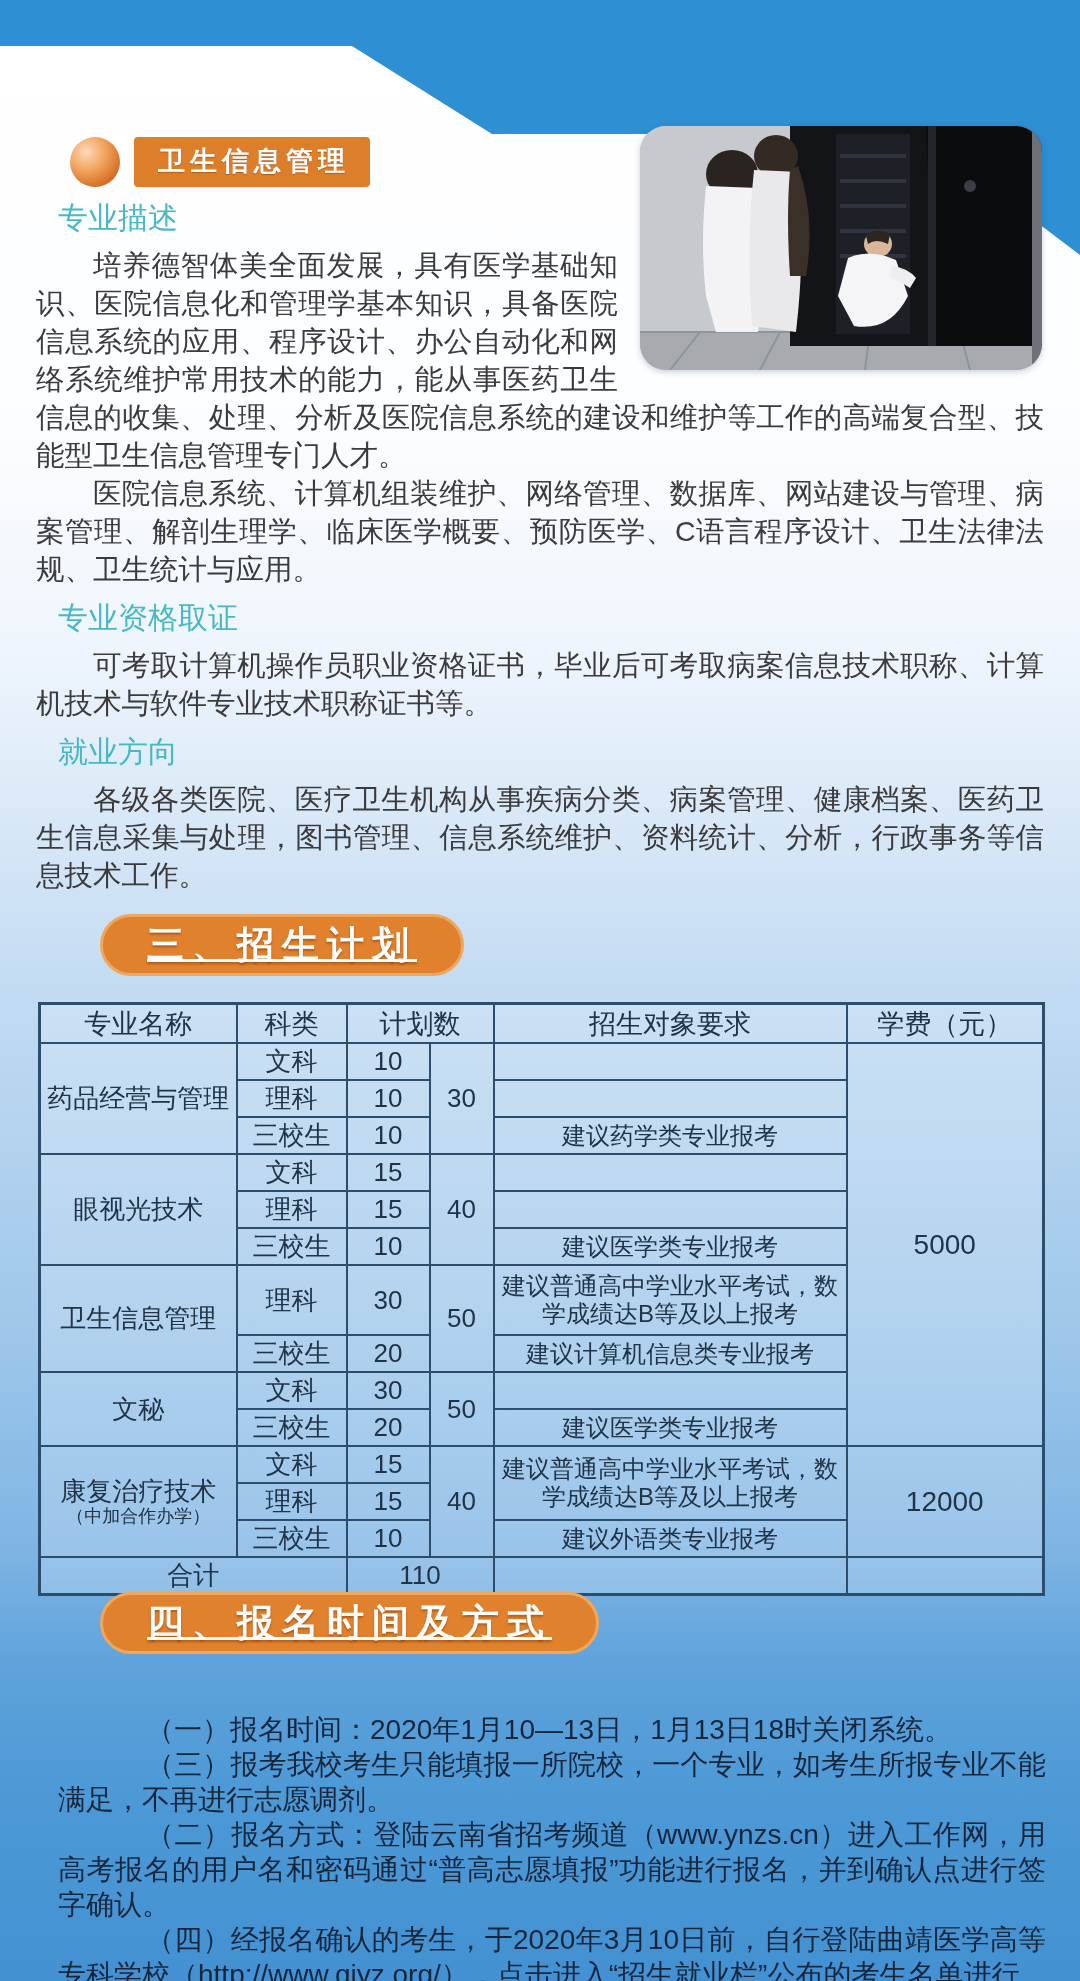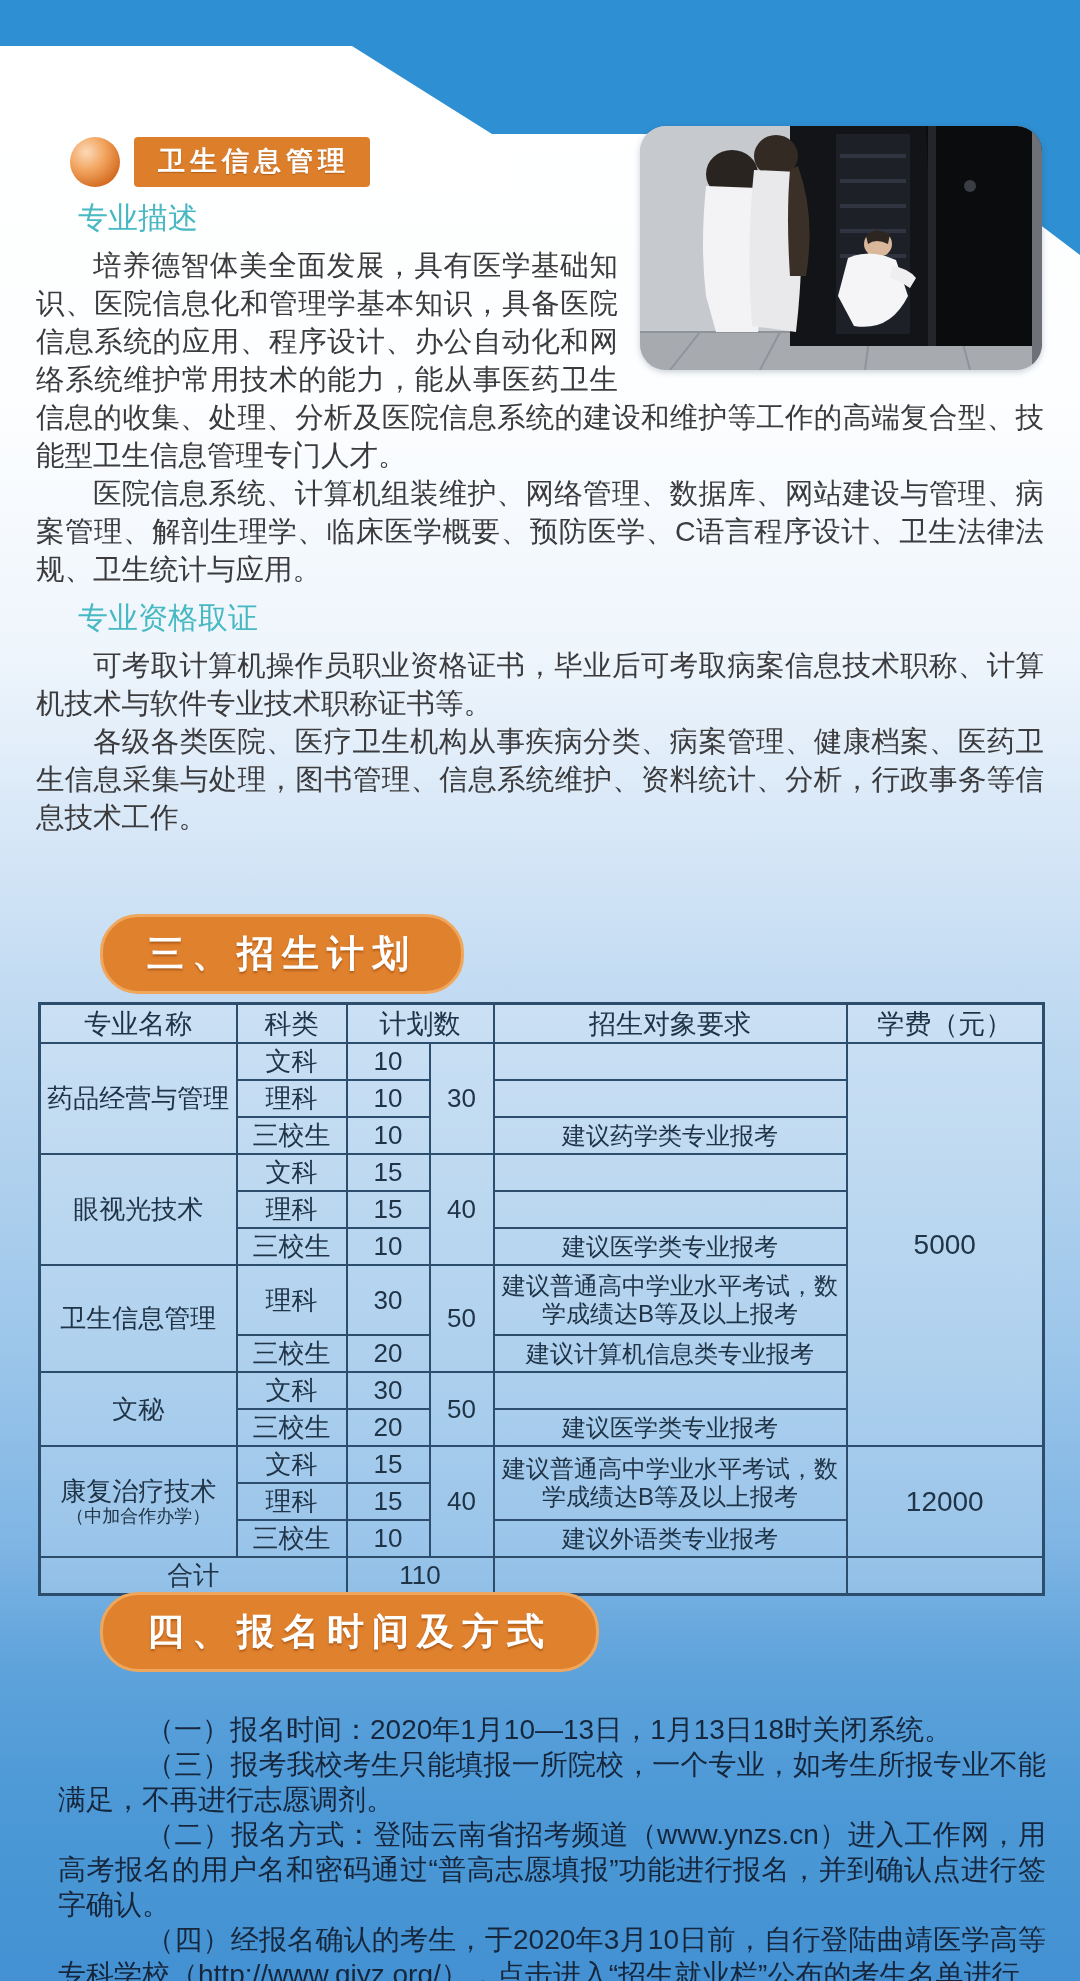--- a/index.html
+++ b/index.html
@@ -43,37 +43,38 @@
     margin:-120px 2px 12px 22px;
     border-radius:26px;overflow:hidden;display:block;
     box-shadow:0 2px 6px rgba(40,70,100,.25);
   }
   .photo-float svg{display:block;}
 
   
   .content{position:absolute;top:188px;left:36px;width:1008px;z-index:5;}
   .sec-heading{
     color:#48b9c3;font-size:30px;font-weight:normal;
-    margin:10px 0 7px 42px;
+    margin:10px 0 7px 22px;
   }
   .sec-body{
     margin:0;font-size:28.5px;line-height:38px;color:#3b3b3d;
     text-indent:2em;text-align:justify;
   }
 
   
   .pill{
-    position:absolute;left:100px;height:80px;
+    position:absolute;left:100px;height:62px;
     background:#e0812e;border:3px solid #efa75d;border-radius:38px;
     display:flex;align-items:center;box-sizing:border-box;
     padding:0 44px;
     color:#ffffff;font-family:"Liberation Serif","DejaVu Serif",serif;
     font-weight:bold;font-size:37px;letter-spacing:8px;
     text-shadow:0 2px 2px rgba(130,60,5,.5);
     white-space:nowrap;
+    text-decoration:underline;
   }
   .pill-plan{top:914px;}
   .pill-reg{top:1592px;}
 
   
   .table-wrap{position:absolute;top:1002px;left:38px;width:1004px;}
   table.enroll{
     width:100%;border-collapse:collapse;table-layout:fixed;
     background:rgba(235,245,252,.25);
     border:3px solid #2d4d6d;
@@ -143,20 +144,21 @@
         <path d="M208 132 Q230 122 256 134 L268 170 Q250 206 214 200 L198 170 Z" fill="#f5f5f7"></path>
         <path d="M252 140 Q268 142 276 152 L270 162 Q258 154 250 152 Z" fill="#eeeef0"></path>
       </svg>
         </span><span>培养德智体美全面发展，具有医学基础知识、医院信息化和管理学基本知识，具备医院信息系统的应用、程序设计、办公自动化和网络系统维护常用技术的能力，能从事医药卫生信息的收集、处理、分析及医院信息系统的建设和维护等工作的高端复合型、技能型卫生信息管理专门人才。</span></p>
 
     <p class="sec-body">医院信息系统、计算机组装维护、网络管理、数据库、网站建设与管理、病案管理、解剖生理学、临床医学概要、预防医学、C语言程序设计、卫生法律法规、卫生统计与应用。</p>
 
     <h3 class="sec-heading">专业资格取证</h3>
     <p class="sec-body">可考取计算机操作员职业资格证书，毕业后可考取病案信息技术职称、计算机技术与软件专业技术职称证书等。</p>
 
+    <h3 class="sec-heading">就业方向</h3>
     <p class="sec-body">各级各类医院、医疗卫生机构从事疾病分类、病案管理、健康档案、医药卫生信息采集与处理，图书管理、信息系统维护、资料统计、分析，行政事务等信息技术工作。</p>
   </div>
 
   <div class="pill pill-plan">三、招生计划</div>
 
   <div class="table-wrap">
     <table class="enroll">
       <colgroup>
         <col class="w-major">
           <col class="w-track">

